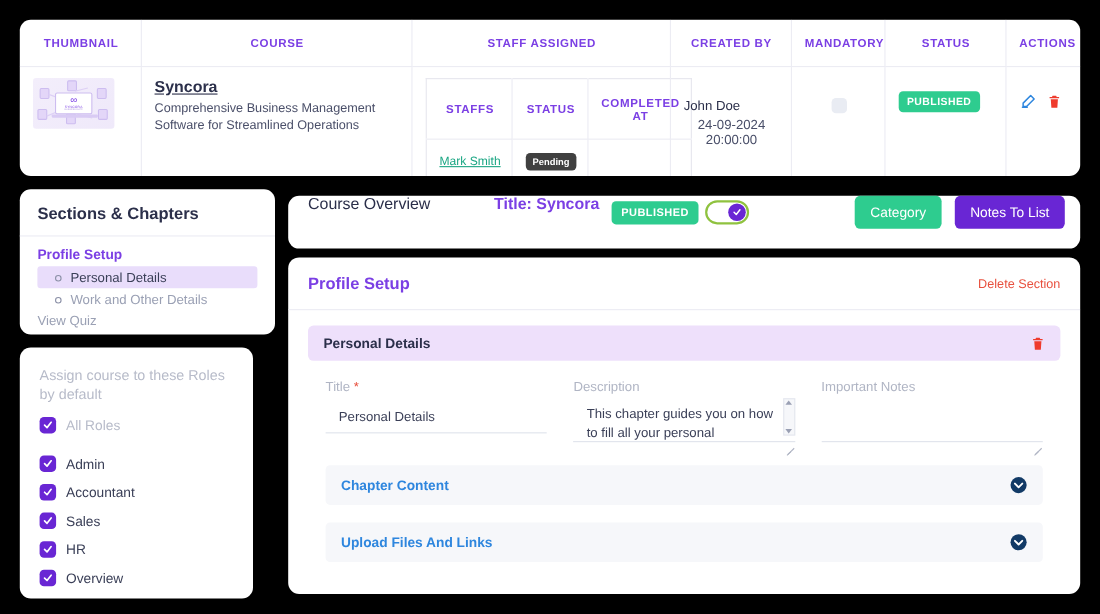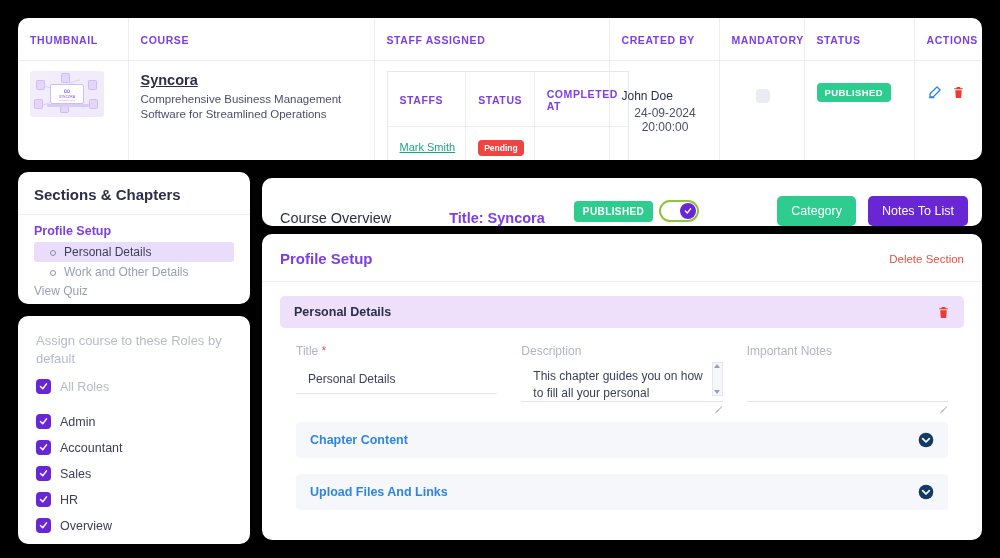--- a/index.html
+++ b/index.html
@@ -27,21 +27,21 @@
     color: #7b3fe4; text-align: left;
     padding: 16px 10px 14px 12px;
     border-bottom: 1px solid #ececf3;
     vertical-align: middle;
     text-transform: uppercase;
   }
   table.course-table td {
     padding: 10px 10px 10px 12px; vertical-align: top;
     border-right: 1px solid #ececf3;
   }
-  table.course-table th { border-right: 1px solid #ececf3; }
+  table.course-table th { border-right: 1px solid #ececf3; text-align: center; }
   table.course-table th:last-child, table.course-table td:last-child { border-right: none; }
 
   .thumb {
     width: 74px; height: 46px; border-radius: 3px;
     background: linear-gradient(135deg,#f3eefb 0%, #efe9fa 100%);
     position: relative; overflow: hidden;
   }
   .thumb .lap {
     position: absolute; left: 20px; top: 13px; width: 34px; height: 20px;
     background: #fff; border: 1px solid #cdbdf0; border-radius: 2px;
@@ -86,21 +86,21 @@
   .staff-table td {
     padding: 5px 7px; border-bottom: 1px solid #e6e6ee; border-right: 1px solid #e6e6ee;
     vertical-align: middle;
   }
   .staff-table tr:last-child td { border-bottom: none; }
   .staff-table th:last-child, .staff-table td:last-child { border-right: none; }
   .staff-link {
     font-size: 11px; color: #1aa683; text-decoration: underline; cursor: pointer; white-space: nowrap;
   }
   .badge-pending {
-    display: inline-block; background: #ef4444; color: #ffffff;
+    display: inline-block; background: #404040; color: #ffffff;
     font-size: 8.5px; font-weight: bold; padding: 3px 6px; border-radius: 4px;
   }
   .created-name { font-size: 12px; color: #2b2f4a; }
   .created-date { font-size: 12px; color: #4a4f69; margin-top: 3px; text-align: center; }
   .mand-box {
     width: 14px; height: 14px; border-radius: 4px; background: #e9ecf3; display: inline-block;
     margin-top: 18px;
   }
   .badge-published {
     display: inline-block; background: #2ecc8f; color: #ffffff;
@@ -121,36 +121,36 @@
   }
   .chap:before {
     content: ""; position: absolute; left: 16px; top: 8px;
     width: 4px; height: 4px; border: 1px solid #8a8fa6; border-radius: 50%;
   }
   .chap.active { background: #e9ddfb; }
   .chap.muted { color: #9aa0b4; }
   .view-quiz { font-size: 12px; color: #9aa0b4; margin-top: 2px; cursor: pointer; }
 
   
-  #roles-card { left: 18px; top: 316px; width: 232px; height: 228px; padding: 16px 18px; }
+  #roles-card { left: 18px; top: 316px; width: 212px; height: 228px; padding: 16px 18px; }
   .roles-title { font-size: 13px; color: #b7bbc9; line-height: 18px; }
   .role-row { display: flex; align-items: center; gap: 9px; margin-top: 11px; }
   .cb {
     width: 15px; height: 15px; border-radius: 4px; background: #6926d4;
     display: flex; align-items: center; justify-content: center; flex: 0 0 auto; cursor: pointer;
   }
   .cb svg { display: block; }
   .role-label { font-size: 12.5px; color: #3a3f57; }
   .role-label.muted { color: #b7bbc9; }
   .roles-gap { height: 9px; }
 
   
   #overview-bar {
     left: 262px; top: 178px; width: 720px; height: 48px;
-    display: flex; align-items: flex-end; padding: 0 14px 0 18px;
+    display: flex; align-items: flex-start; padding: 0 14px 0 18px;
   }
   .ov-title { font-size: 14.5px; color: #2b2f4a; }
   .ov-course { font-size: 14.5px; font-weight: bold; color: #7b3fe4; margin-left: 58px; }
   .ov-right { margin-left: auto; display: flex; align-items: center; gap: 12px; }
   .pub-pill {
     background: #2ecc8f; color: #fff; font-size: 10px; font-weight: bold;
     letter-spacing: .4px; padding: 5px 9px; border-radius: 4px;
   }
   .toggle {
     width: 40px; height: 22px; border-radius: 11px; background: #ffffff;
@@ -158,21 +158,21 @@
   }
   .toggle .knob {
     position: absolute; right: 1px; top: 1px; width: 16px; height: 16px;
     border-radius: 50%; background: #6926d4;
     display: flex; align-items: center; justify-content: center;
   }
   .btn {
     border: none; border-radius: 5px; color: #fff; font-size: 12.5px;
     padding: 8px 14px; cursor: pointer; font-family: "Liberation Sans", sans-serif;
   }
-  .btn-cat { background: #2ecc8f; margin-left: 66px; }
+  .btn-cat { background: #2ecc8f; margin-left: 84px; }
   .btn-back { background: #6926d4; }
 
   
   #content-card { left: 262px; top: 234px; width: 720px; height: 306px; overflow: hidden; }
   .cc-head {
     display: flex; align-items: center; padding: 16px 18px 14px 18px;
     border-bottom: 1px solid #ececf3;
   }
   .cc-title { font-size: 15px; font-weight: bold; color: #7b3fe4; }
   .delete-section { margin-left: auto; font-size: 11.5px; color: #e8513f; cursor: pointer; }

